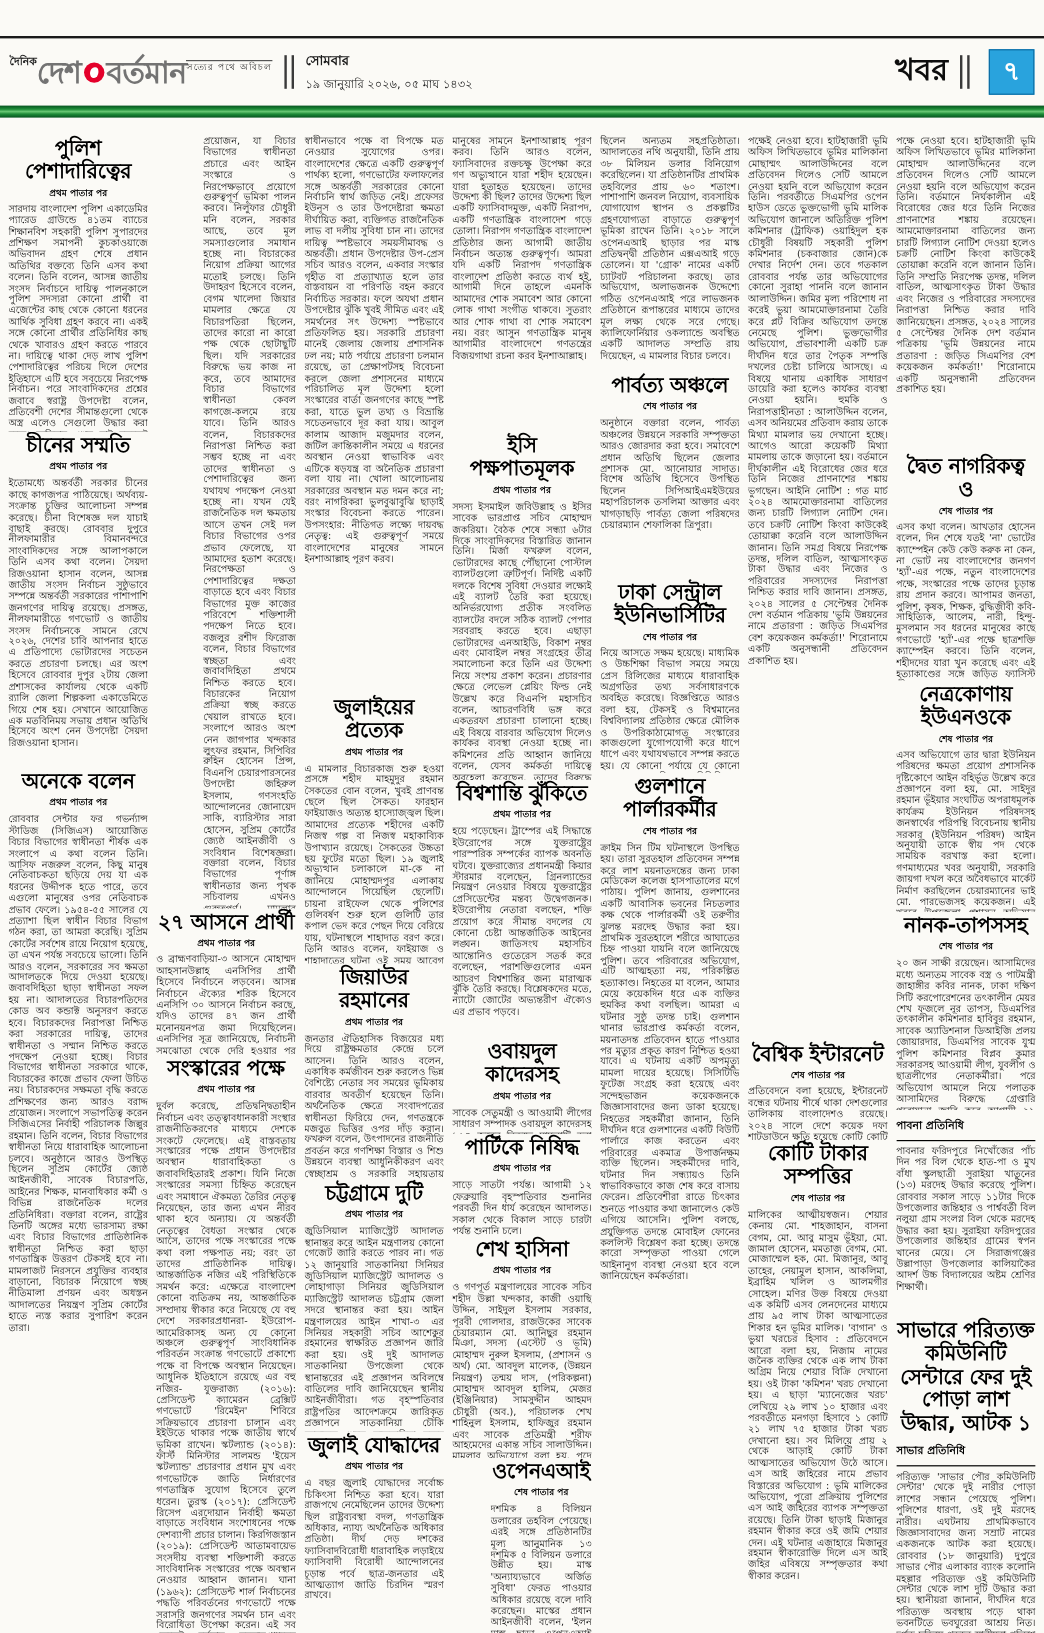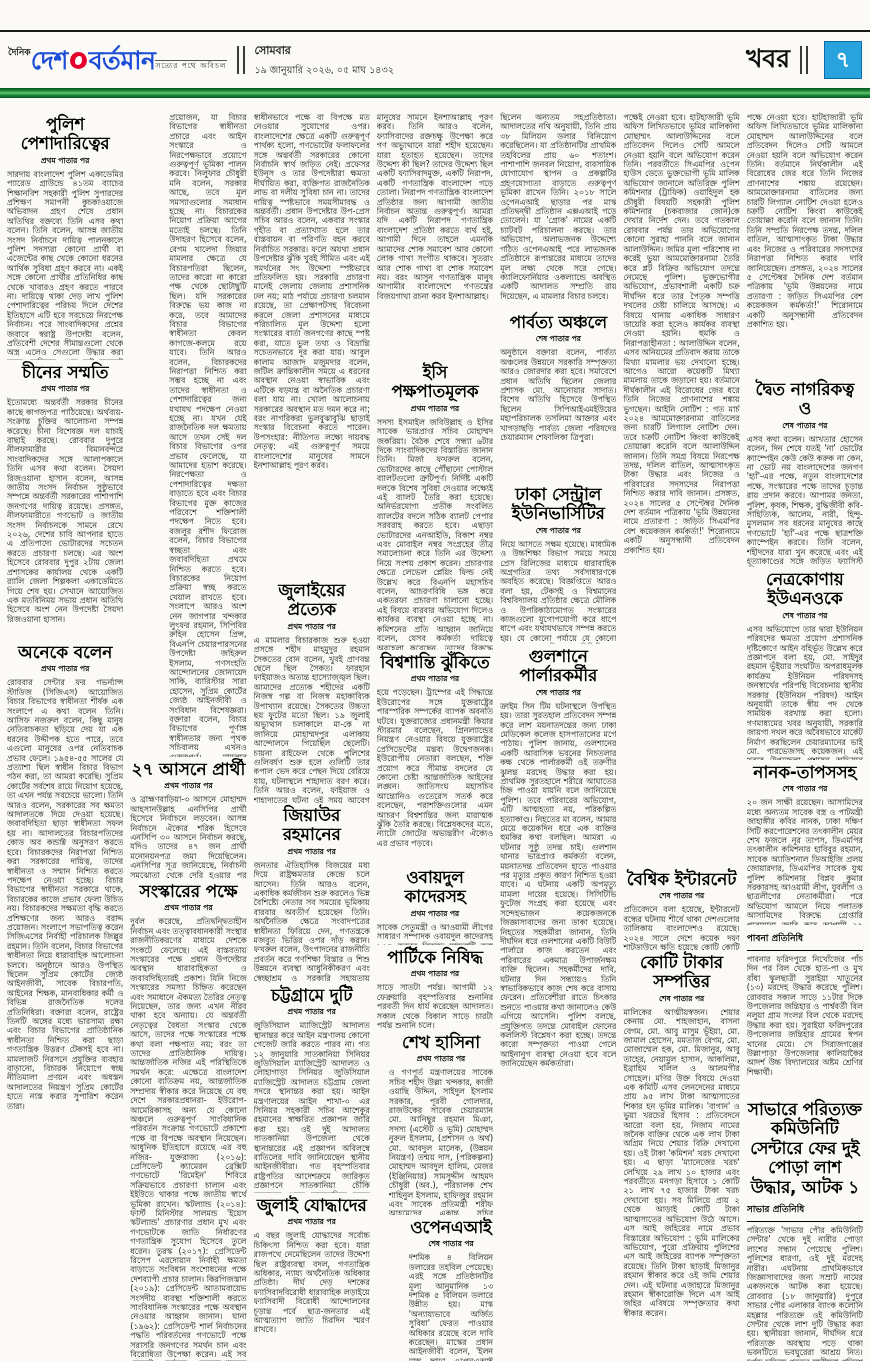--- a/index.html
+++ b/index.html
@@ -4,24 +4,24 @@
 <style>
   html,body{margin:0;padding:0;background:#dcdcd6;}
   .page{position:relative;width:870px;height:1361px;margin:0 auto;background:#fbfaf6;
         font-family:"DejaVu Sans",sans-serif;color:#111;overflow:hidden;}
   .toprule{position:absolute;top:30px;left:0;width:870px;border-top:2px solid #1a1a1a;}
   
   .header{position:absolute;top:34px;left:0;width:870px;height:52px;display:flex;align-items:center;padding:0 8px;box-sizing:border-box;}
   .masthead{display:flex;flex-direction:row;line-height:1;}
   .masthead .daily{font-size:9px;font-weight:bold;color:#1c1c1c;margin-bottom:1px;}
   .brandrow{display:flex;align-items:center;gap:2px;}
-  .brand{font-size:25px;font-weight:bold;color:#1d4ed8;letter-spacing:-0.5px;}
+  .brand{font-size:25px;font-weight:bold;color:#737373;letter-spacing:-0.5px;}
   .logo-circle{width:17px;height:17px;border-radius:50%;background:#e4immersive002b;background:#e4002b;position:relative;display:inline-block;}
   .logo-circle:after{content:"";position:absolute;left:5px;top:4px;width:7px;height:9px;background:#fff;border-radius:60% 40% 55% 45%;}
-  .tagline{font-size:7.5px;color:#333;border-top:1px solid #555;margin-top:12px;padding-top:1px;text-align:right;letter-spacing:1px;}
+  .tagline{font-size:7.5px;color:#333;border-top:1px solid #555;margin-top:2px;padding-top:1px;text-align:right;letter-spacing:1px;}
   .dbar{display:inline-block;width:4px;height:28px;border-left:2px solid #3a3a3a;border-right:2px solid #3a3a3a;margin:0 10px;}
   .dateblock{display:flex;flex-direction:column;gap:2px;}
   .dateblock .day{font-size:11px;font-weight:bold;color:#1c1c1c;}
   .dateblock .dateline{font-size:9.5px;color:#222;}
   .spacer{flex:1;}
   .section-label{font-size:25px;font-weight:bold;color:#0d0d0d;text-align:center;}
   .pagebox{width:36px;height:36px;background:#29a3dd;border:1px solid #0d6ea6;display:flex;align-items:center;justify-content:center;margin-left:6px;}
   .pagebox span{color:#fff;font-size:22px;font-weight:bold;}
   .greenbar{position:absolute;top:88px;left:0;width:870px;height:10px;
     background:linear-gradient(to bottom,#05531f 0%,#1e8c38 30%,#67c773 50%,#1e8c38 70%,#05531f 100%);}
@@ -140,21 +140,21 @@
         <div class="seg" style="height: 80px;">
           <h2 class="headline">ওবায়দুল কাদেরসহ</h2>
           <div class="subhead">প্রথম পাতার পর</div>
           <p class="body">সাবেক সেতুমন্ত্রী ও আওয়ামী লীগের সাধারণ সম্পাদক ওবায়দুল কাদেরসহ ১৬৪ জনের বিরুদ্ধে মামলাটি করা হয়। আদালত অভিযোগ তদন্তের নির্দেশ দিয়েছেন।</p>
         </div>
         <div class="seg" style="height: 85px;">
           <h2 class="headline">পার্টিকে নিষিদ্ধ</h2>
           <div class="subhead">প্রথম পাতার পর</div>
           <p class="body">সাড়ে সাতটা পর্যন্ত। আগামী ১২ ফেব্রুয়ারি বৃহস্পতিবার শুনানির পরবর্তী দিন ধার্য করেছেন আদালত। সকাল থেকে বিকাল সাড়ে চারটা পর্যন্ত শুনানি চলে।</p>
         </div>
-        <div class="seg" style="height: 185px; margin-left: 12px;">
+        <div class="seg" style="height: 185px;">
           <h2 class="headline">শেখ হাসিনা</h2>
           <div class="subhead">প্রথম পাতার পর</div>
           <p class="body">ও গণপূর্ত মন্ত্রণালয়ের সাবেক সচিব শহীদ উল্লা খন্দকার, কাজী ওয়াছি উদ্দিন, সাইদুল ইসলাম সরকার, পূরবী গোলদার, রাজউকের সাবেক চেয়ারম্যান মো. আনিছুর রহমান মিঞা, সদস্য (এস্টেট ও ভূমি) মোহাম্মদ নুরুল ইসলাম, (প্রশাসন ও অর্থ) মো. আবদুল মালেক, (উন্নয়ন নিয়ন্ত্রণ) তন্ময় দাস, (পরিকল্পনা) মোহাম্মদ আবদুল হালিম, মেজর (ইঞ্জিনিয়ার) সামসুদ্দীন আহমদ চৌধুরী (অব.), পরিচালক শেখ শাহিনুল ইসলাম, হাফিজুর রহমান এবং সাবেক প্রতিমন্ত্রী শরীফ আহমেদের একান্ত সচিব সালাউদ্দিন। মামলার অভিযোগে বলা হয়, পদে থাকাকালে সাবেক প্রধানমন্ত্রী ও তার পরিবার ক্ষমতার অপব্যবহার করেন।</p>
         </div>
         <div class="seg" style="height: 152px; margin-left: 32px;">
           <h2 class="headline">ওপেনএআই</h2>
           <div class="subhead">শেষ পাতার পর</div>
           <p class="body">দশমিক ৪ বিলিয়ন ডলারের তহবিল পেয়েছে। এরই সঙ্গে প্রতিষ্ঠানটির মূল্য আনুমানিক ১৩ দশমিক ৫ বিলিয়ন ডলারে উন্নীত হয়। মাস্ক 'অন্যায্যভাবে অর্জিত সুবিধা' ফেরত পাওয়ার অধিকার রয়েছে বলে দাবি করেছেন। মাস্কের প্রধান আইনজীবী বলেন, 'ইলন মাস্ক ছাড়া ওপেনএআই থাকত না। তিনি প্রার্থিত অর্থ দিয়েছেন, নিজের সুনাম ব্যবহার করে প্রতিষ্ঠানটি গড়ে তুলতে ভূমিকা নিয়েছেন।' তবে ওপেনএআই এক বিবৃতিতে বলেছে, মাস্কের এই মামলা তাদের বিরুদ্ধে 'হয়রানি অভিযান'। এক্সের পক্ষ থেকে তাৎক্ষণিক মন্তব্য পাওয়া যায়নি।</p>
         </div>
       </div>

